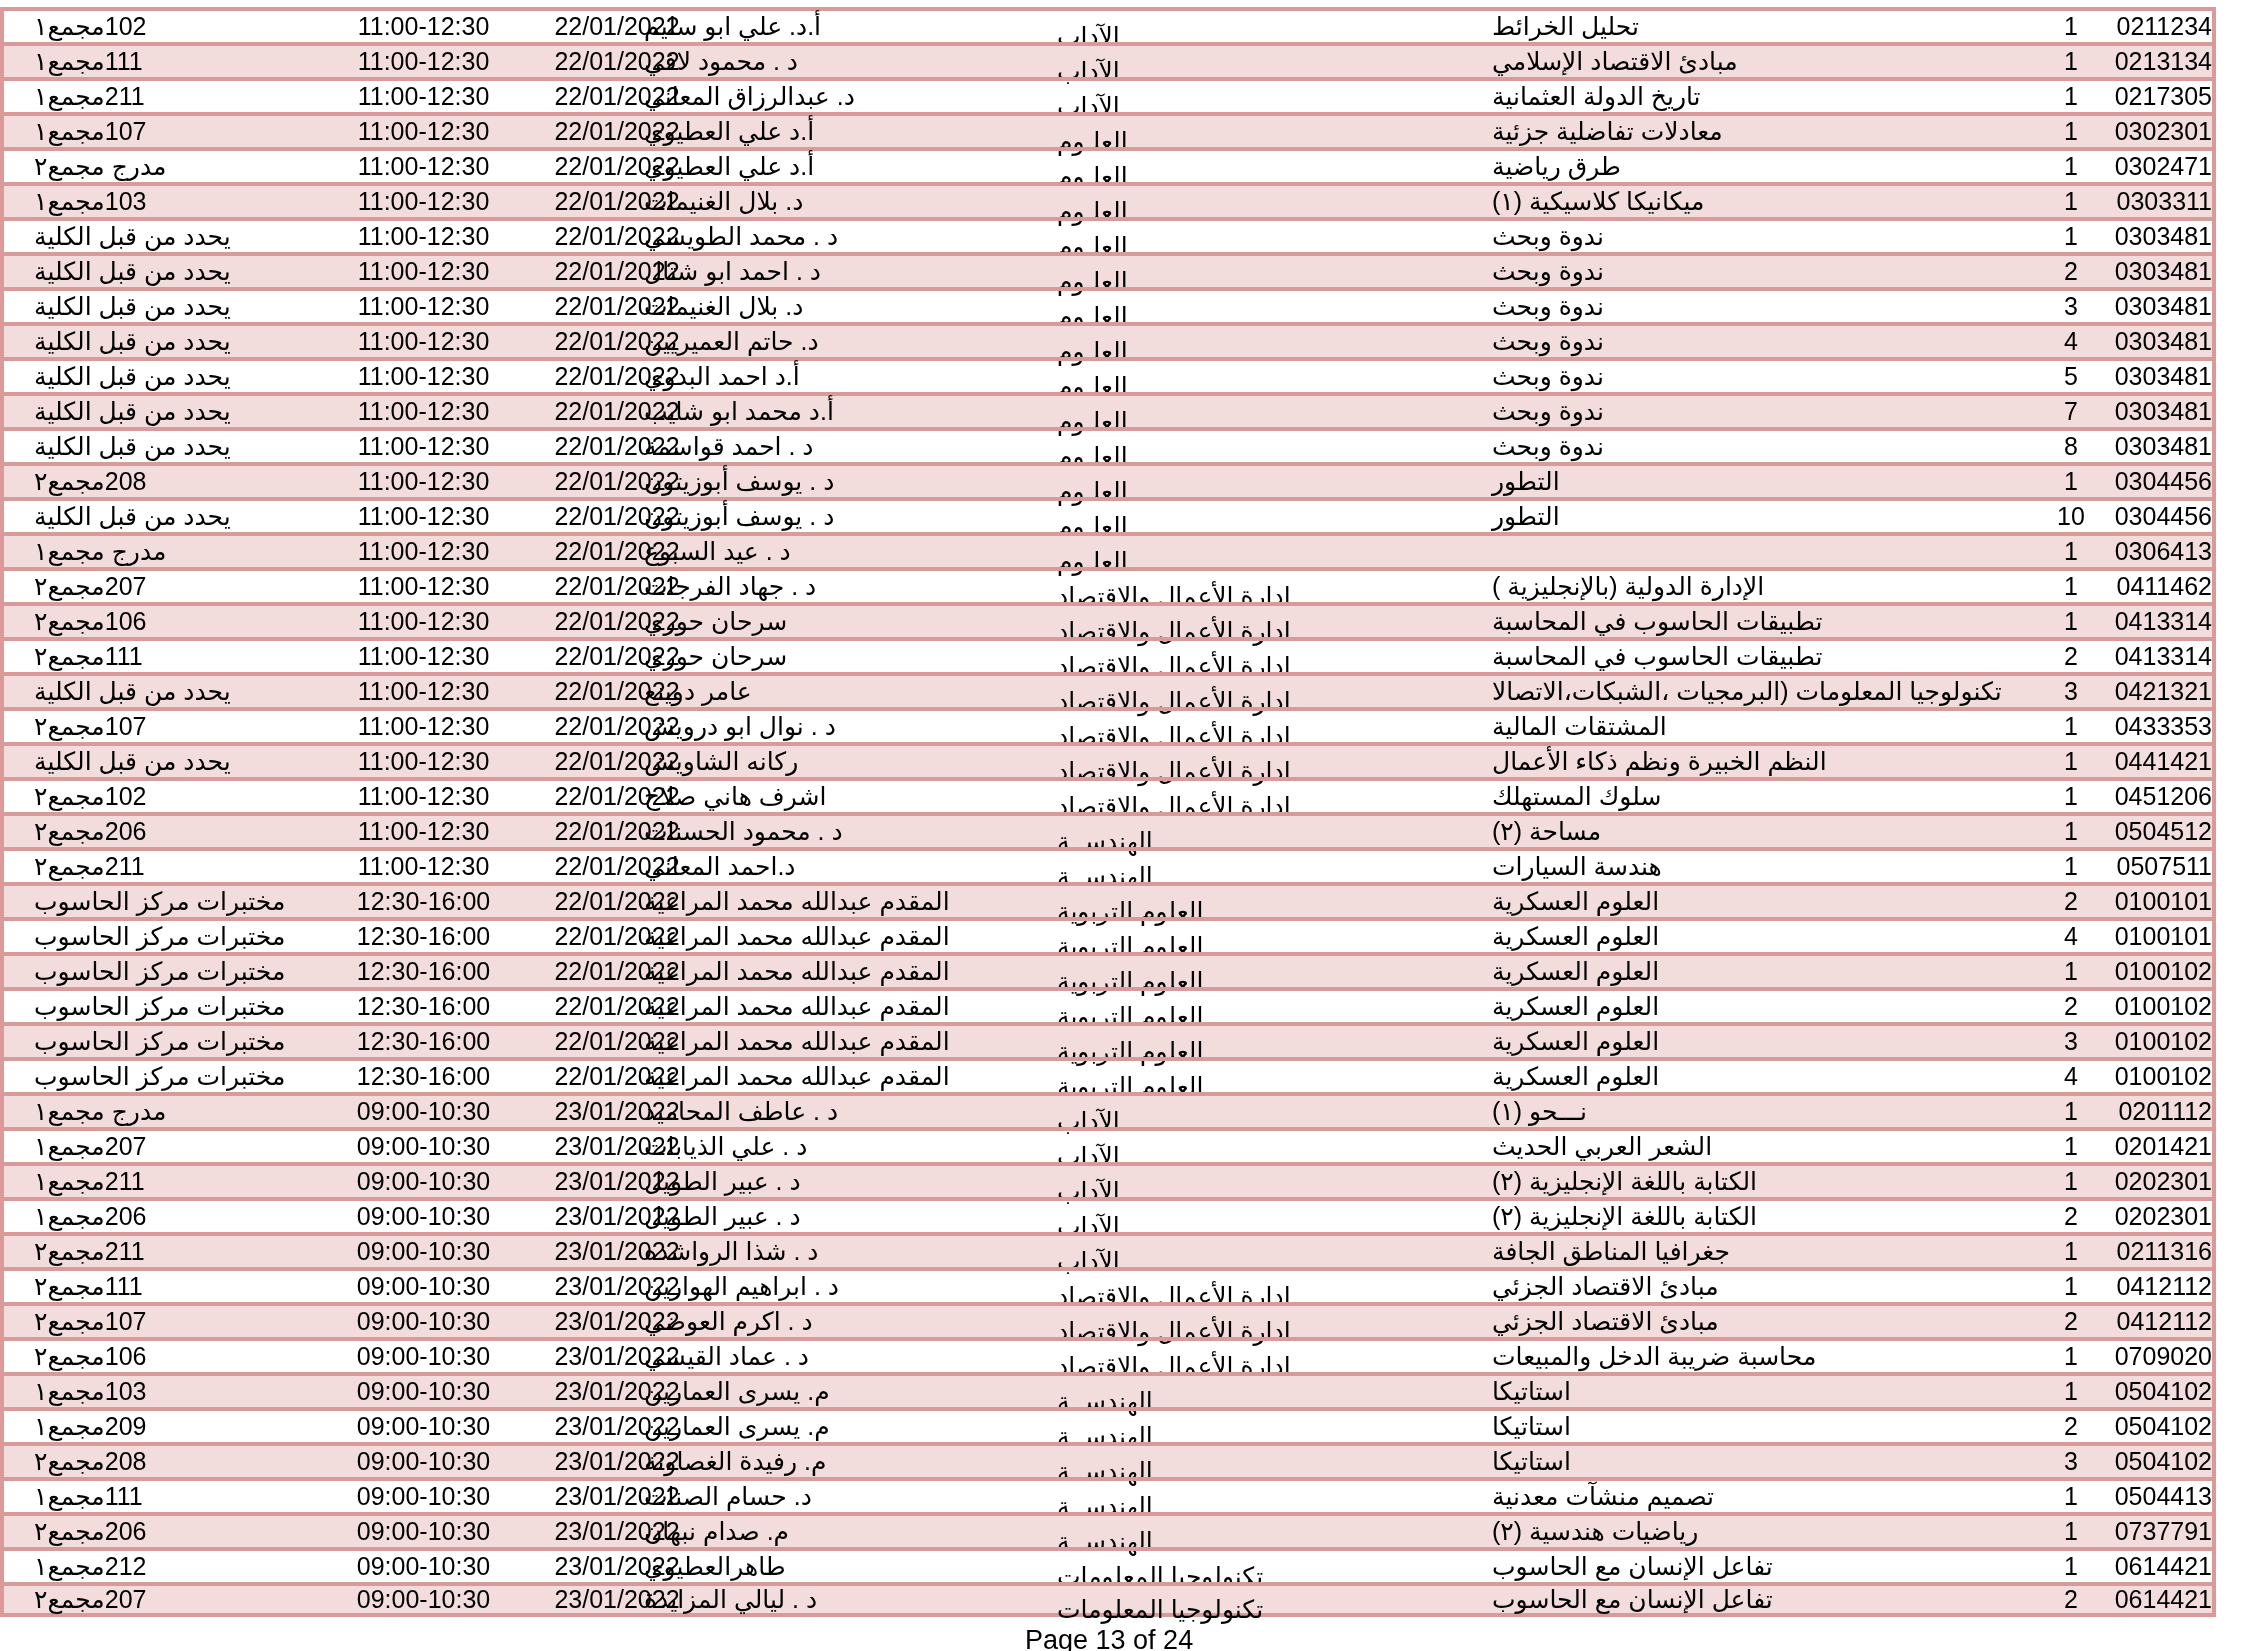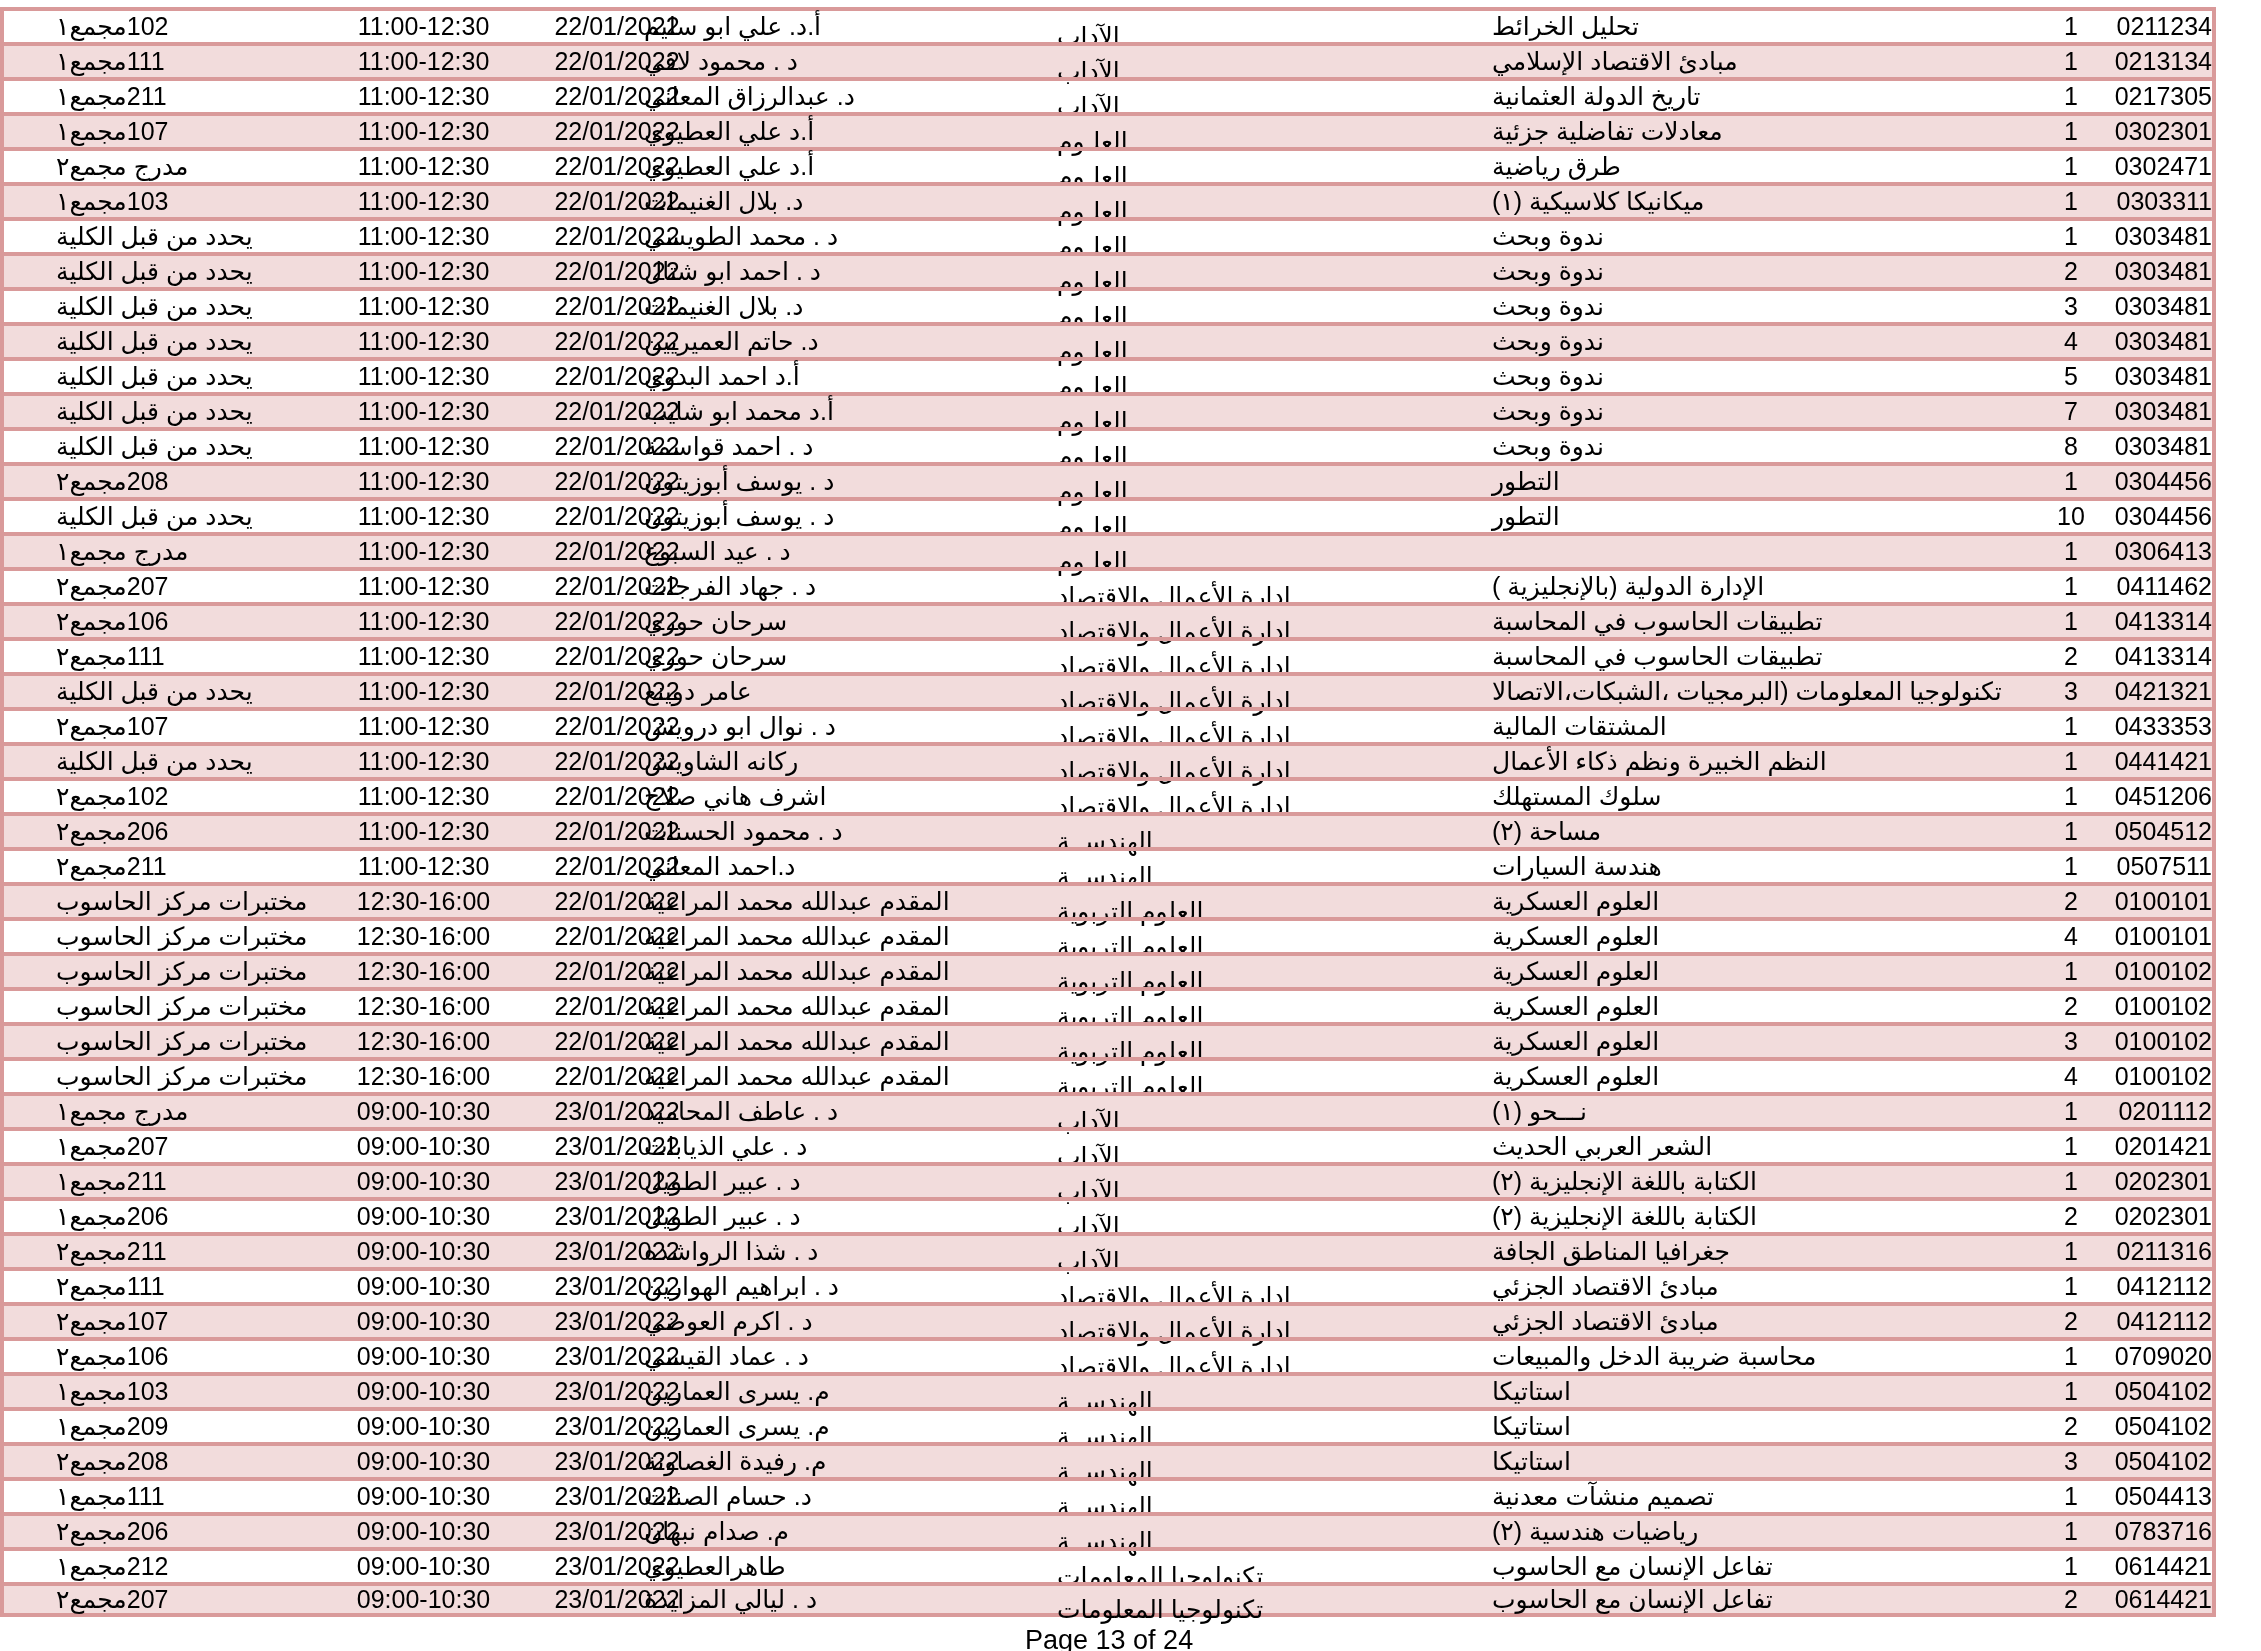--- a/index.html
+++ b/index.html
@@ -13,21 +13,21 @@
   .row.alt { background:#f2dcdc; }
   .cell { position:absolute; top:0; bottom:0; display:flex; align-items:center;
           font-size:25px; white-space:nowrap; line-height:1; }
   .c-code { left:2110px; width:98px; justify-content:flex-end; }
   .c-sec { left:2046px; width:42px; justify-content:center; }
   .c-course { right:229px; width:491px; justify-content:flex-end; direction:rtl; }
   .c-faculty { right:734px; width:421px; justify-content:flex-end; direction:rtl;margin-top:20px; }
   .c-instr { right:1217px; width:351px; justify-content:flex-end; direction:rtl; }
   .c-date { left:534px; width:158px; justify-content:center; }
   .c-time { left:337px; width:165px; justify-content:center;text-align:center; }
-  .c-room { left:52px; width:270px; justify-content:flex-end; direction:rtl; }
+  .c-room { left:30px; width:270px; justify-content:flex-end; direction:rtl; }
   .footer { position:absolute; left:1025px; top:1625px; font-size:27px; }
 </style>
 </head>
 <body>
 
 <div class="table" id="tbl">
     <div class="row">
     <div class="cell c-code">0211234</div>
     <div class="cell c-sec">1</div>
     <div class="cell c-course">تحليل الخرائط</div>
@@ -450,21 +450,21 @@
     <div class="cell c-code">0504413</div>
     <div class="cell c-sec">1</div>
     <div class="cell c-course">تصميم منشآت معدنية</div>
     <div class="cell c-faculty">الهندســة</div>
     <div class="cell c-instr">د. حسام الصنات</div>
     <div class="cell c-date">23/01/2022</div>
     <div class="cell c-time">09:00-10:30</div>
     <div class="cell c-room">111مجمع١</div>
   </div>
     <div class="row alt">
-    <div class="cell c-code">0783716</div>
+    <div class="cell c-code">0737791</div>
     <div class="cell c-sec">1</div>
     <div class="cell c-course">رياضيات هندسية (٢)</div>
     <div class="cell c-faculty">الهندســة</div>
     <div class="cell c-instr">م. صدام نبهان</div>
     <div class="cell c-date">23/01/2022</div>
     <div class="cell c-time">09:00-10:30</div>
     <div class="cell c-room">206مجمع٢</div>
   </div>
     <div class="row">
     <div class="cell c-code">0614421</div>

